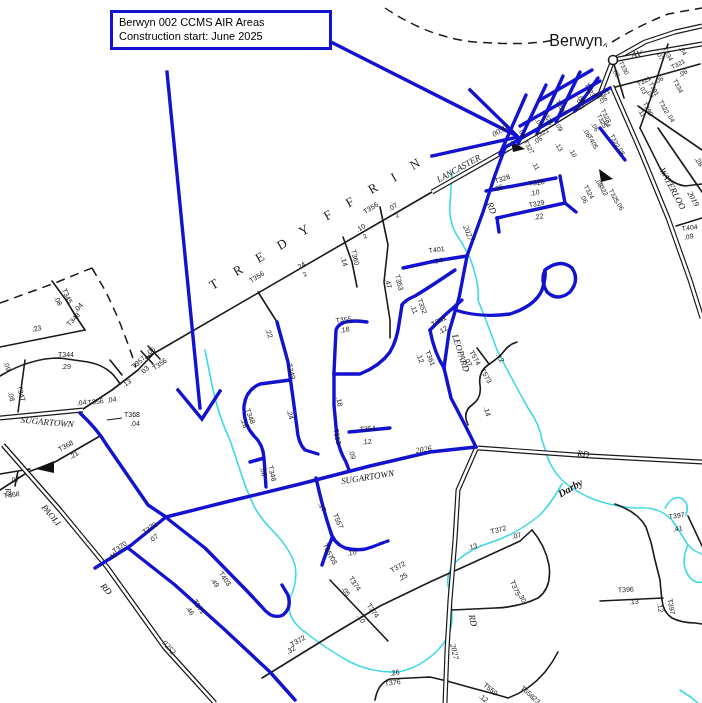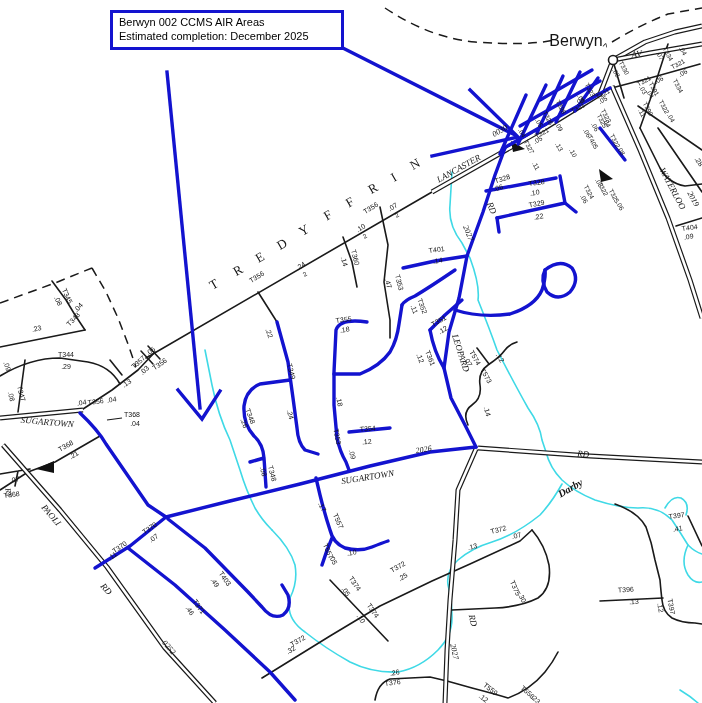--- a/index.html
+++ b/index.html
@@ -13,21 +13,21 @@
   .dbl-case{stroke:#1a1a1a;stroke-width:5;fill:none;stroke-linejoin:round;}
   .dbl-in{stroke:#ffffff;stroke-width:2.6;fill:none;stroke-linejoin:round;}
   .blue{stroke:#1313cf;stroke-width:3.4;fill:none;stroke-linecap:round;stroke-linejoin:round;}
   .creek{stroke:#3fd9e6;stroke-width:1.6;fill:none;stroke-linecap:round;}
   .ann{stroke:#1313cf;stroke-width:3.4;fill:none;stroke-linecap:square;stroke-linejoin:miter;}
   .onewayarrow{fill:#111;}
   .junction{fill:#fff;stroke:#1a1a1a;stroke-width:1.6;}
   text.ml{fill:#141414;}
   
   .callout{position:absolute;left:110px;top:10px;width:208px;background:#fff;
-           border:3px solid #1313cf;padding:3px 14px 4px 6px;z-index:3;}
+           border:3px solid #1313cf;padding:3px 2px 4px 6px;z-index:3;}
   .callout div{font-size:11px;line-height:13.5px;color:#000;white-space:nowrap;}
 </style>
 </head>
 <body>
 
 <div class="stage">
 
   <svg width="702" height="703" viewBox="0 0 702 703" xmlns="http://www.w3.org/2000/svg">
 
     <g>
@@ -331,16 +331,16 @@
         <text x="634" y="604" class="ml" text-anchor="middle" font-size="7" fill="#141414" font-family="&quot;Liberation Sans&quot;, sans-serif" transform="rotate(-3 634 604)">.13</text>
         <text x="677" y="518" class="ml" text-anchor="middle" font-size="7" fill="#141414" font-family="&quot;Liberation Sans&quot;, sans-serif" transform="rotate(-8 677 518)">T397</text>
         <text x="678" y="531" class="ml" text-anchor="middle" font-size="7" fill="#141414" font-family="&quot;Liberation Sans&quot;, sans-serif" transform="rotate(-8 678 531)">.41</text>
         <text x="669" y="607" class="ml" text-anchor="middle" font-size="7" fill="#141414" font-family="&quot;Liberation Sans&quot;, sans-serif" transform="rotate(80 669 607)">T397</text>
         <text x="658" y="608" class="ml" text-anchor="middle" font-size="7" fill="#141414" font-family="&quot;Liberation Sans&quot;, sans-serif" transform="rotate(80 658 608)">.12</text>
       </g>
   </svg>
 
   <div class="callout">
     <div>Berwyn 002 CCMS AIR Areas</div>
-    <div>Estimated completion: December 2025</div>
+    <div>Construction start: June 2025</div>
   </div>
 
 </div>
 
 </body></html>

